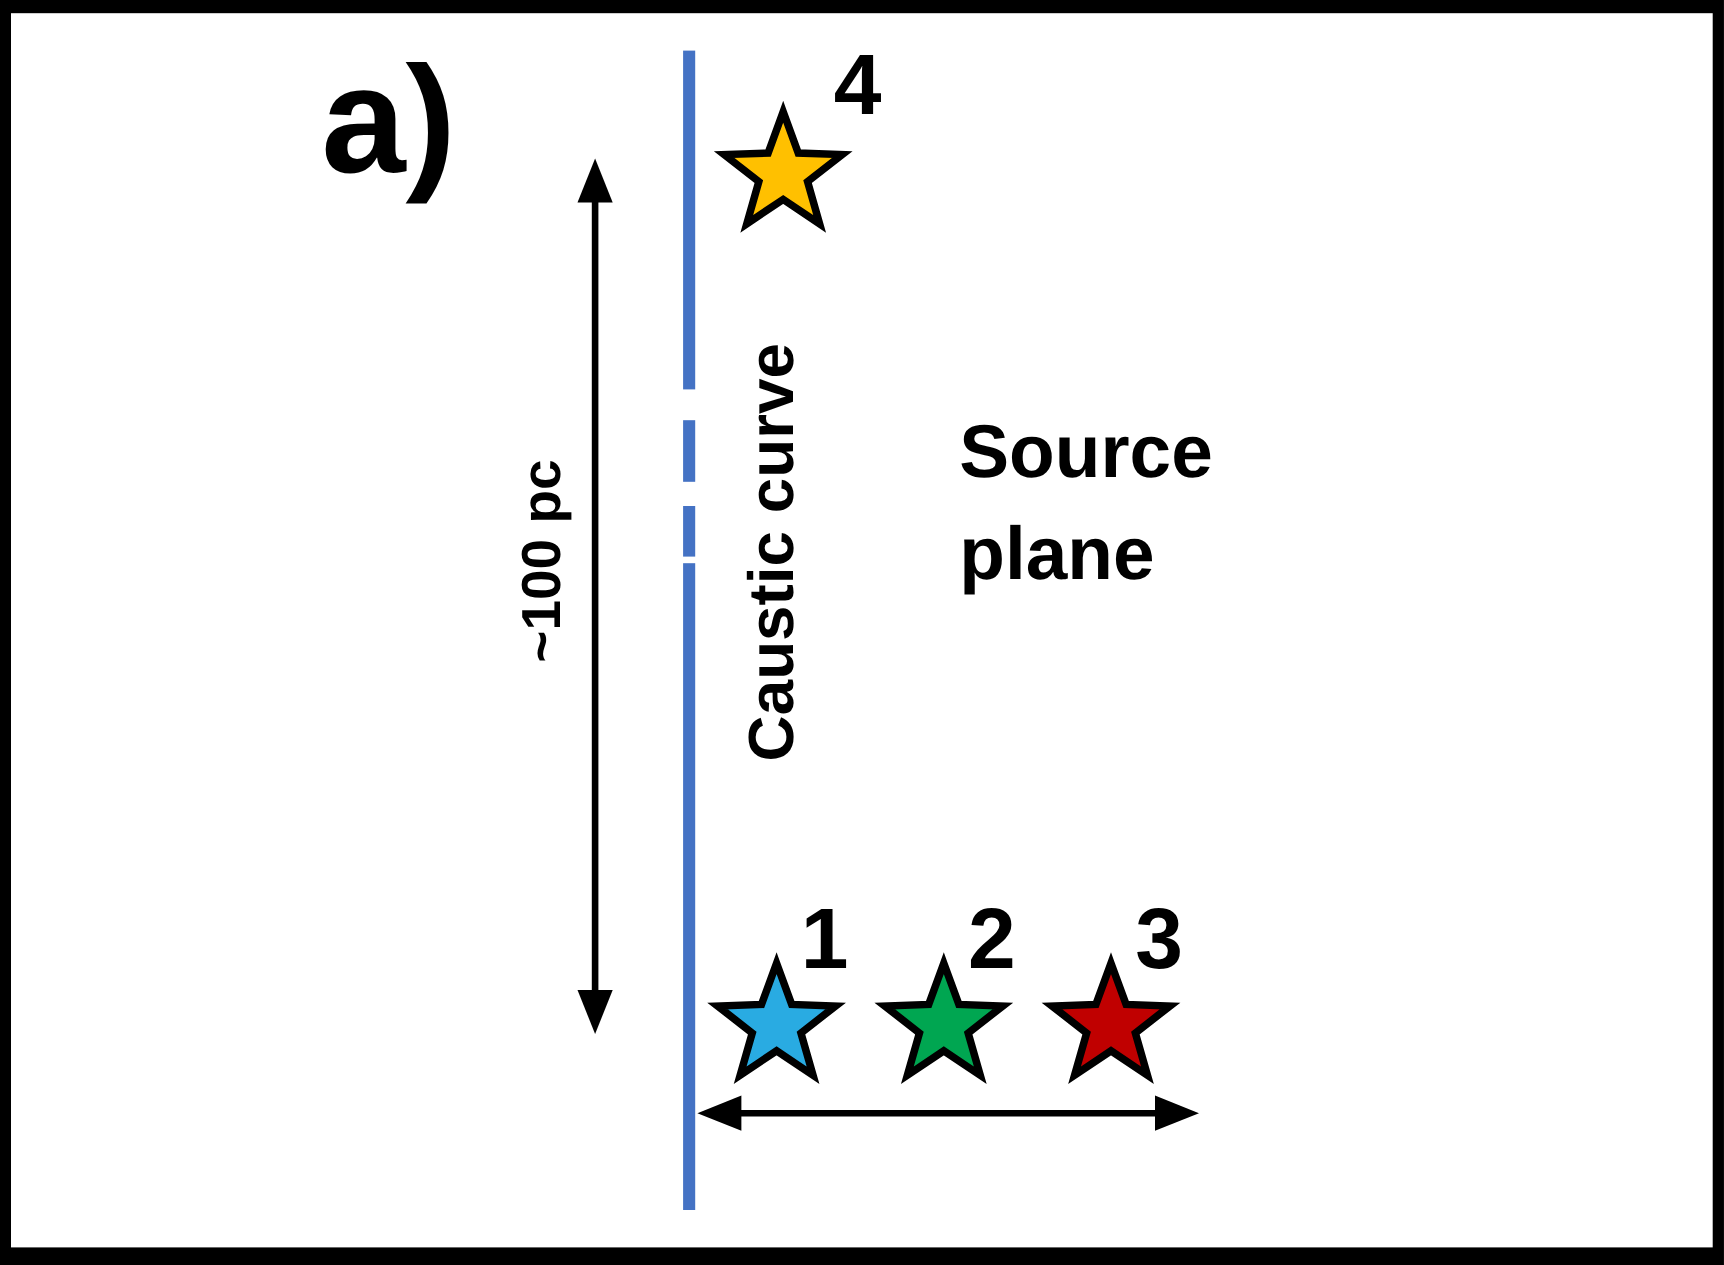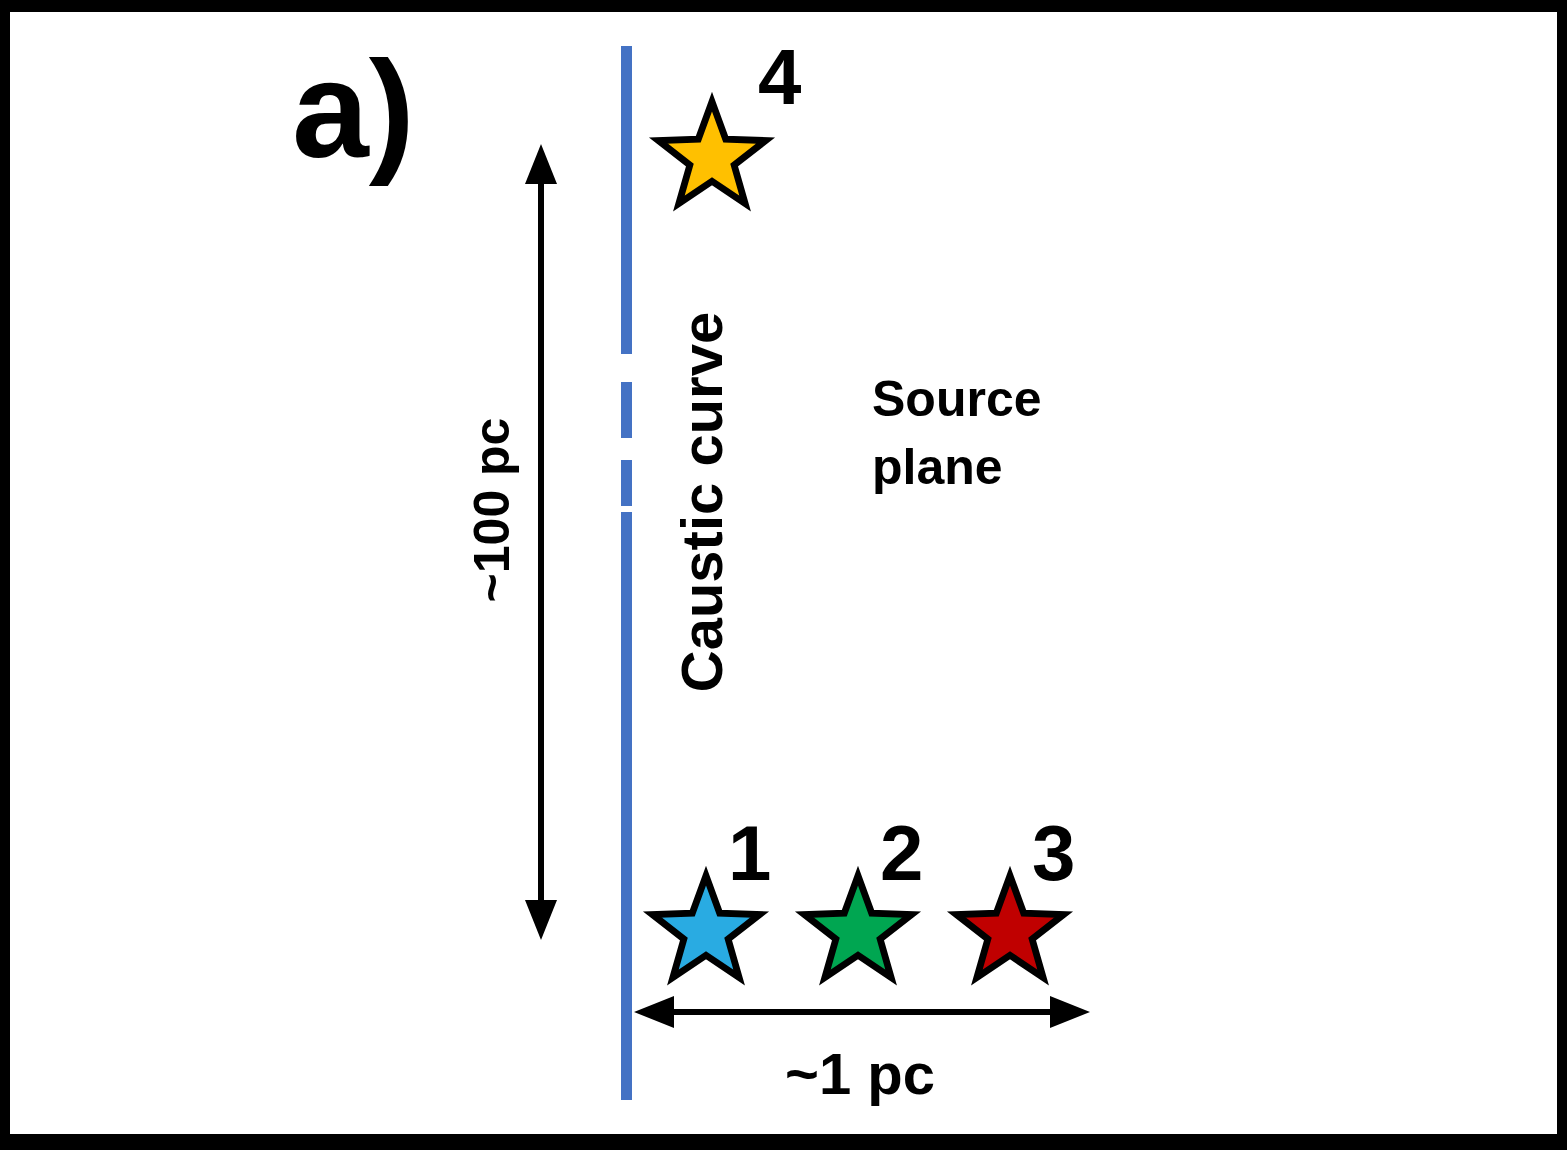--- a/index.html
+++ b/index.html
@@ -56,21 +56,21 @@
     width: 470px; height: 62px;
     transform: rotate(-90deg);
     text-align: center;
     font-size: 58px;
     font-weight: bold;
     line-height: 62px;
     white-space: nowrap;
   }
   .source-plane-label {
     left: 872px; top: 366px;
-    font-size: 50px;
+    font-size: 68px;
     font-weight: bold;
     line-height: 1.35;
     white-space: pre-line;
   }
   .h-scale-label {
     left: 730px; top: 1040px;
     width: 260px;
     text-align: center;
     font-size: 58px;
     font-weight: bold;
@@ -136,14 +136,13 @@
   <svg class="abs star star-b3" viewBox="0 0 140 144">
     <polygon points="70,16 84.1,54.6 125.2,56.1 92.8,81.4 104.1,120.9 70,98 35.9,120.9 47.2,81.4 14.8,56.1 55.9,54.6" fill="#C00000"></polygon>
   </svg>
   <div class="abs star-num num-3">3</div>
 
   <svg class="abs h-arrow" width="460" height="52" viewBox="0 0 460 52">
     <line class="arrow-line" x1="38" y1="26" x2="422" y2="26"></line>
     <polygon class="arrow-head" points="2,26 42,10 42,42"></polygon>
     <polygon class="arrow-head" points="458,26 418,10 418,42"></polygon>
   </svg>
-  <div class="abs h-scale-label">~1 pc</div>
 </div>
 
 </body></html>

